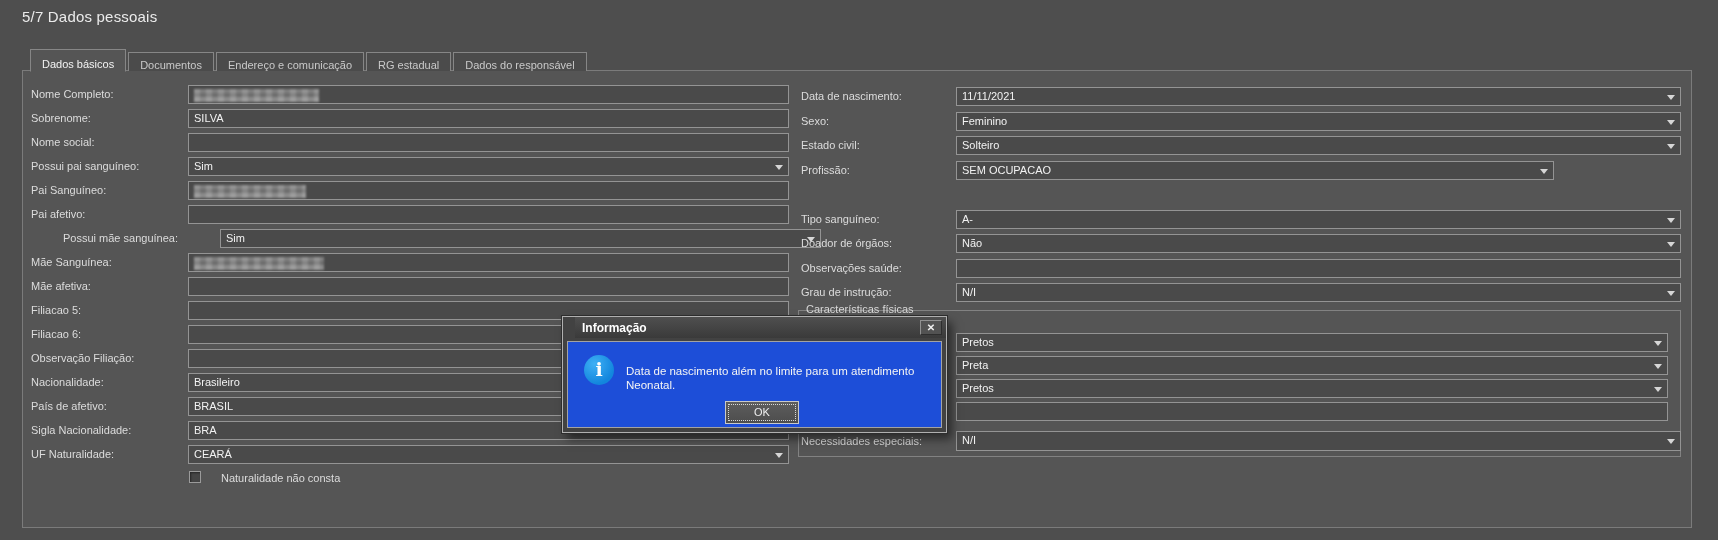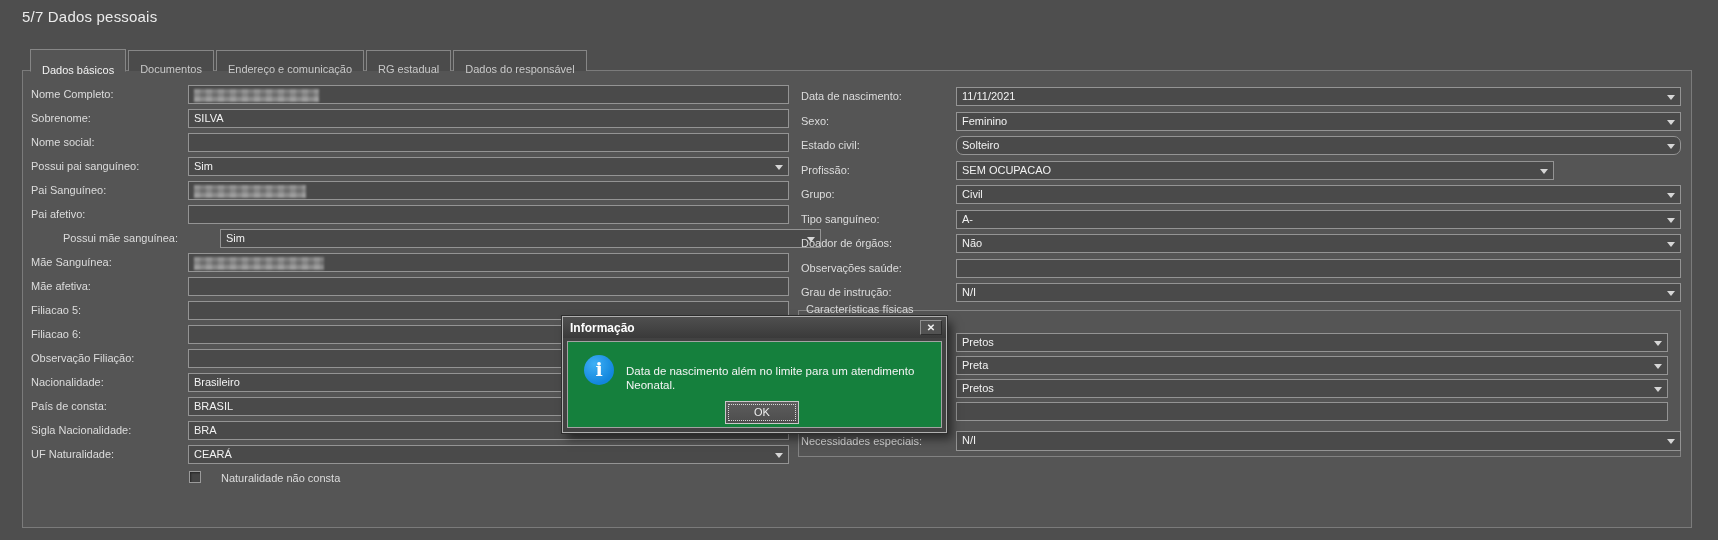--- a/index.html
+++ b/index.html
@@ -18,21 +18,21 @@
     font-size:15px;color:#ebebeb;letter-spacing:.2px;
   }
 
   
   .tabbar{
     position:absolute;left:30px;top:48px;height:23px;
     display:flex;align-items:flex-end;gap:2px;z-index:3;
   }
   .tab{
     box-sizing:border-box;height:19px;line-height:17px;
-    padding:10px 11px;background:#4b4b4b;
+    padding:4px 11px;background:#4b4b4b;
     border:1px solid #868686;border-bottom:none;
     color:#c9c9c9;white-space:nowrap;cursor:default;
   }
   .tab.active{
     height:23px;line-height:21px;background:#555555;
     color:#f3f3f3;margin-bottom:-1px;border-bottom:1px solid #555555;
   }
 
   
   .panel{
@@ -77,39 +77,39 @@
   .glabel{position:absolute;left:8px;top:0;color:#d9d9d9;z-index:2;white-space:nowrap;}
 
   
   .dialog{
     position:absolute;left:562px;top:316px;width:385px;height:117px;
     box-sizing:border-box;background:#424242;border:1px solid #b0b0b0;
     box-shadow:0 0 0 1px #2d2d2d, 5px 6px 9px rgba(0,0,0,.5);
     z-index:20;
   }
   .dlg-titlebar{
-    position:absolute;left:0;top:0;right:0;height:21px;
+    position:absolute;left:12px;top:0;right:0;height:21px;
     background:linear-gradient(#4f4f4f,#3a3a3a);
   }
   .dlg-title{
     position:absolute;left:7px;top:4px;color:#ffffff;
     font-weight:bold;font-size:12px;
   }
   .dlg-close{
     position:absolute;right:4px;top:3px;width:22px;height:15px;box-sizing:border-box;
     background:#525252;
     border-top:1px solid #909090;border-left:1px solid #909090;
     border-right:1px solid #2e2e2e;border-bottom:1px solid #2e2e2e;
     color:#f0f0f0;font-weight:bold;font-size:10px;
     text-align:center;line-height:13px;cursor:default;
   }
   .dlg-close::before{content:"\2715";}
   .dlg-content{
     position:absolute;left:4px;top:24px;width:375px;height:87px;box-sizing:border-box;
-    background:#15803d;border:1px solid #a3a3a3;
+    background:#1d4ed8;border:1px solid #a3a3a3;
   }
   .info-icon{
     position:absolute;left:16px;top:13px;width:30px;height:30px;border-radius:50%;
     background:radial-gradient(circle at 35% 30%, #3fb0f5, #1286dd 70%);
     color:#ffffff;text-align:center;line-height:29px;
     font-family:"DejaVu Serif",serif;font-weight:bold;font-size:19px;
   }
   .info-icon::before{content:"i";}
   .dlg-message{
     position:absolute;left:58px;top:22px;right:10px;
@@ -214,21 +214,21 @@
             <div class="value"></div>
           </div>
         </div>
         <div class="row" style="top: 288px;">
           <div class="flabel">Nacionalidade:</div>
           <div class="field" style="left: 157px; width: 601px;">
             <div class="value">Brasileiro</div>
           </div>
         </div>
         <div class="row" style="top: 312px;">
-          <div class="flabel">País de consta:</div>
+          <div class="flabel">País de afetivo:</div>
           <div class="field" style="left: 157px; width: 601px;">
             <div class="value">BRASIL</div>
           </div>
         </div>
         <div class="row" style="top: 336px;">
           <div class="flabel">Sigla Nacionalidade:</div>
           <div class="field" style="left: 157px; width: 601px; padding-left: 24px;">
             <div class="value">BRA</div>
           </div>
         </div>
@@ -254,36 +254,29 @@
         </div>
         <div class="row" style="top: 25px;">
           <div class="flabel">Sexo:</div>
           <div class="field" style="left: 155px; width: 725px;">
             <div class="value">Feminino</div>
             <div class="arrow"></div>
           </div>
         </div>
         <div class="row" style="top: 49px;">
           <div class="flabel">Estado civil:</div>
-          <div class="field" style="left: 155px; width: 725px; border-radius: 7px;">
+          <div class="field" style="left: 155px; width: 725px;">
             <div class="value">Solteiro</div>
             <div class="arrow"></div>
           </div>
         </div>
         <div class="row" style="top: 74px;">
           <div class="flabel">Profissão:</div>
           <div class="field" style="left: 155px; width: 598px;">
             <div class="value">SEM OCUPACAO</div>
-            <div class="arrow"></div>
-          </div>
-        </div>
-        <div class="row" style="top: 98px;">
-          <div class="flabel">Grupo:</div>
-          <div class="field" style="left: 155px; width: 725px;">
-            <div class="value">Civil</div>
             <div class="arrow"></div>
           </div>
         </div>
         <div class="row" style="top: 123px;">
           <div class="flabel">Tipo sanguíneo:</div>
           <div class="field" style="left: 155px; width: 725px;">
             <div class="value">A-</div>
             <div class="arrow"></div>
           </div>
         </div>

